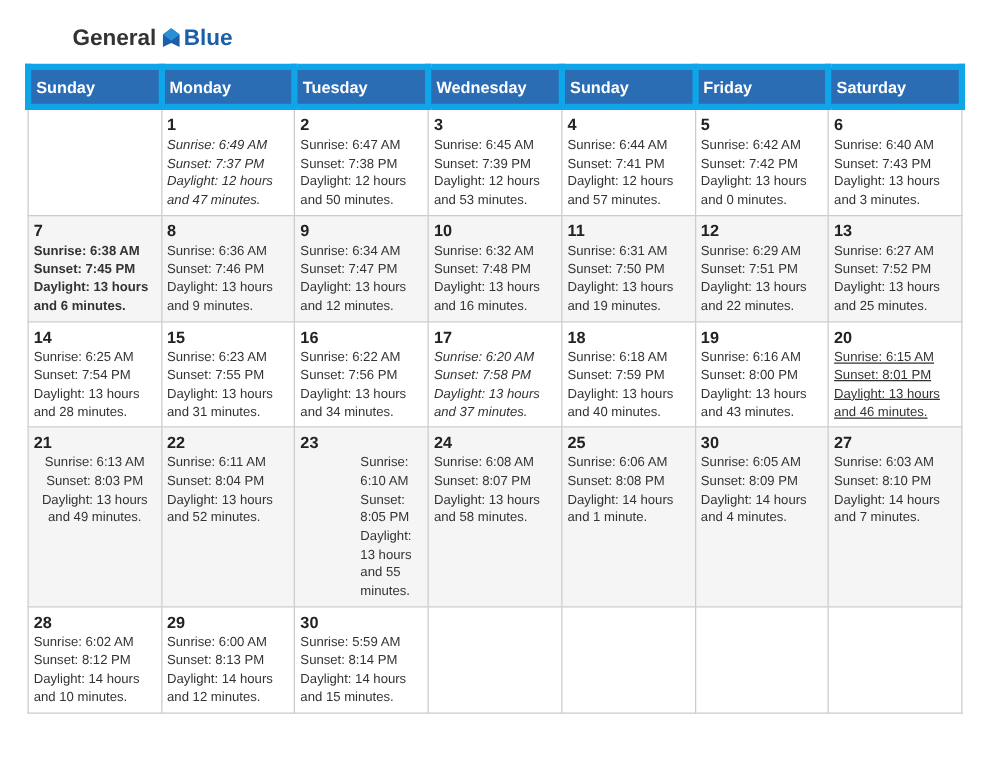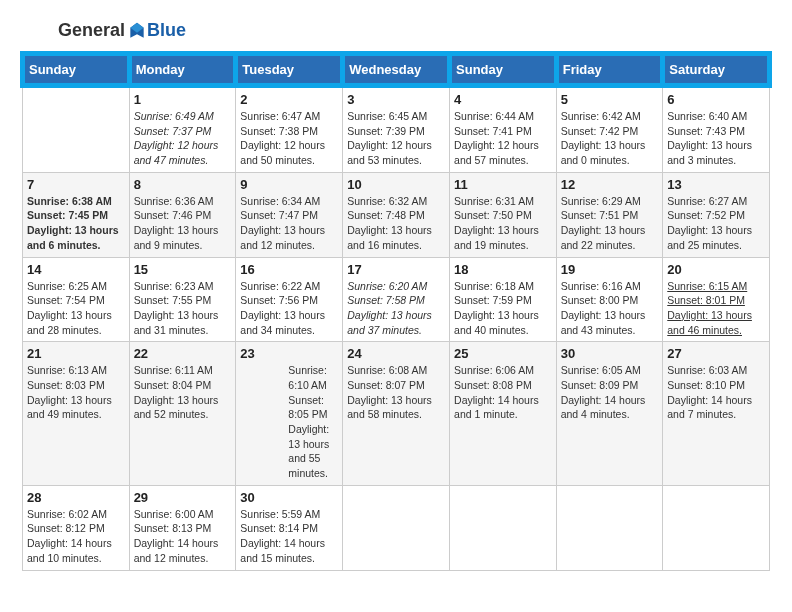--- a/index.html
+++ b/index.html
@@ -266,21 +266,21 @@
           <div class="day-number">20</div>
           <div class="day-info" style="white-space: pre-line; text-decoration: underline;">Sunrise: 6:15 AM
 Sunset: 8:01 PM
 Daylight: 13 hours
 and 46 minutes.</div>
         </td>
       </tr>
       <tr>
         <td>
           <div class="day-number">21</div>
-          <div class="day-info" style="white-space: pre-line;">Sunrise: 6:13 AM
+          <div class="day-info" style="white-space: pre-line; text-align: center;">Sunrise: 6:13 AM
 Sunset: 8:03 PM
 Daylight: 13 hours
 and 49 minutes.</div>
         </td>
         <td>
           <div class="day-number">22</div>
           <div class="day-info" style="white-space: pre-line;">Sunrise: 6:11 AM
 Sunset: 8:04 PM
 Daylight: 13 hours
 and 52 minutes.</div>

